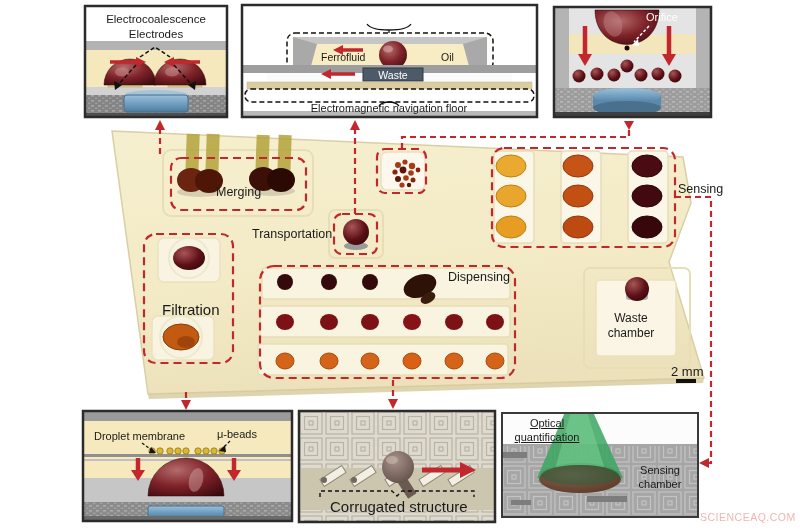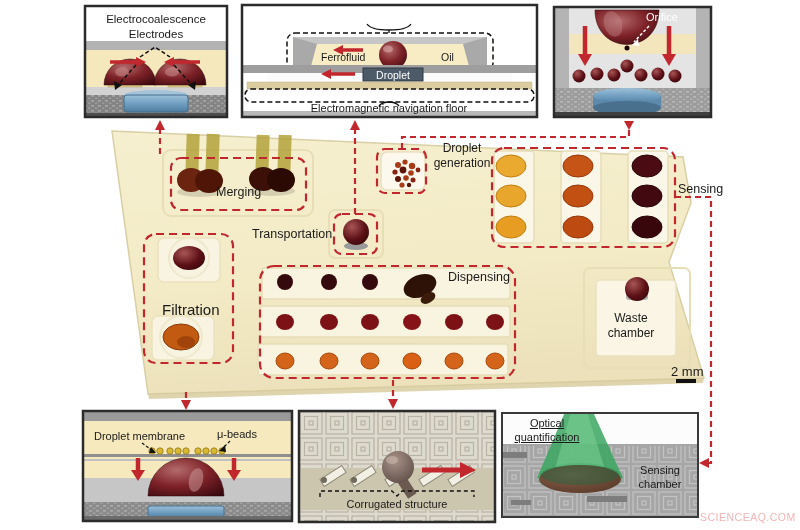--- a/index.html
+++ b/index.html
@@ -383,36 +383,35 @@
     <ellipse cx="79" cy="63" rx="39" ry="10" fill="#1f4d33" opacity="0.5"></ellipse>
     <ellipse cx="79" cy="66" rx="43" ry="15" fill="#2f9e55" opacity="0.25"></ellipse>
     <rect x="1" y="1" width="196" height="104" fill="none" stroke="#3a3a3a" stroke-width="2"></rect>
   </g>
 </svg>
 
   <div class="lbl ctr" style="left:91px;top:12px;width:130px;font-size:11.5px;">Electrocoalescence Electrodes</div>
 
   <div class="lbl nw" style="left:321px;top:51px;font-size:10.5px;">Ferrofluid</div>
   <div class="lbl nw" style="left:441px;top:51px;font-size:10.5px;">Oil</div>
-  <div class="lbl ctr nw white" style="left:363px;top:69px;width:60px;font-size:10.5px;">Droplet</div>
+  <div class="lbl ctr nw white" style="left:363px;top:69px;width:60px;font-size:10.5px;">Waste</div>
   <div class="lbl ctr nw" style="left:299px;top:101px;width:180px;font-size:11px;">Electromagnetic navigation floor</div>
 
   <div class="lbl nw white" style="left:646px;top:10px;font-size:11px;">Orifice</div>
 
   <div class="lbl nw" style="left:216px;top:184px;font-size:12.5px;">Merging</div>
-  <div class="lbl ctr" style="left:428px;top:141px;width:68px;font-size:12px;">Droplet generation</div>
   <div class="lbl nw" style="left:252px;top:226px;font-size:12.5px;">Transportation</div>
   <div class="lbl nw" style="left:678px;top:181px;font-size:12.5px;">Sensing</div>
   <div class="lbl nw" style="left:162px;top:300px;font-size:15px;">Filtration</div>
   <div class="lbl nw" style="left:448px;top:269px;font-size:12.5px;">Dispensing</div>
   <div class="lbl ctr" style="left:596px;top:311px;width:70px;font-size:12px;">Waste chamber</div>
   <div class="lbl nw" style="left:671px;top:364px;font-size:13px;">2 mm</div>
 
   <div class="lbl nw" style="left:94px;top:429px;font-size:11px;">Droplet membrane</div>
   <div class="lbl nw" style="left:217px;top:427px;font-size:11px;">μ-beads</div>
 
-  <div class="lbl ctr nw" style="left:330px;top:497px;width:134px;font-size:11px;">Corrugated structure</div>
+  <div class="lbl ctr nw" style="left:330px;top:497px;width:134px;font-size:15px;">Corrugated structure</div>
 
   <div class="lbl ctr" style="left:501px;top:416px;width:92px;font-size:11px;text-decoration:underline;">Optical quantification</div>
   <div class="lbl ctr" style="left:624px;top:463px;width:72px;font-size:11px;">Sensing chamber</div>
 
   <div class="lbl nw" style="left:700px;top:511px;font-size:10.5px;color:#f2b4b4;letter-spacing:0.5px;">SCIENCEAQ.COM</div>
 </div>
 
 </body></html>

